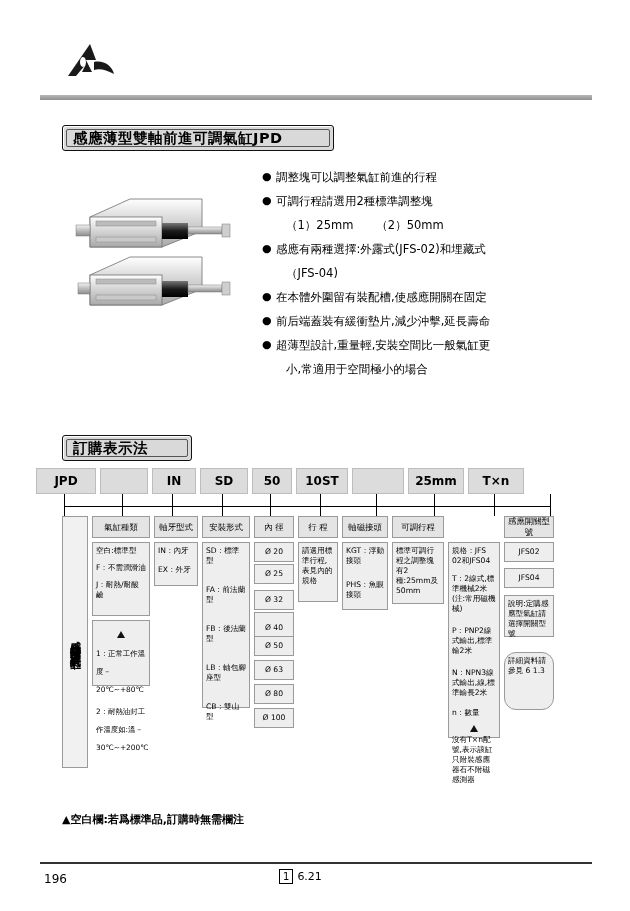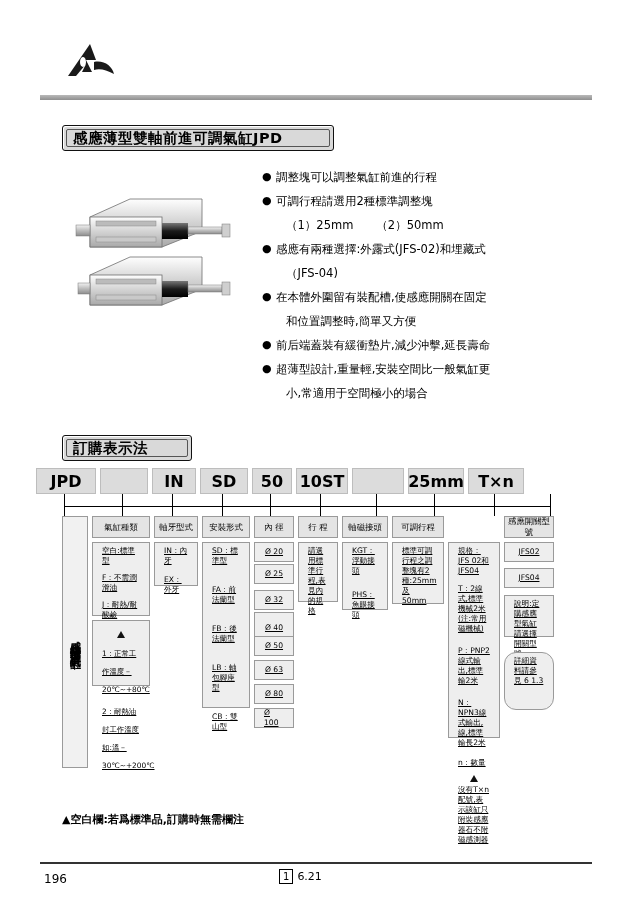--- a/index.html
+++ b/index.html
@@ -60,40 +60,39 @@
   .bullets .txt { flex:1 1 auto; }
   .bullets .row.sub .dot { visibility:hidden; }
   .bullets .row.sub .txt { padding-left:10px; }
 
   
   .order-area { position:absolute; left:36px; top:468px; width:558px; height:330px; }
   .code-cell {
     position:absolute; top:0; height:26px;
     background:#dcdcdc; border:1px solid #bdbdbd;
     display:flex; align-items:center; justify-content:center;
-    font-size:16px; font-weight:bold;
+    font-size:12px; font-weight:bold;
   }
   .code-cell.blank { background:#dcdcdc; }
 
   
   .bracket { position:absolute; background:#000; }
 
   
   .lbl-cell {
     position:absolute; background:#e4e4e4; border:1px solid #9a9a9a;
     font-size:8.4px; line-height:11px; text-align:center;
     display:flex; align-items:center; justify-content:center;
     padding:1px;
   }
   
   .box {
     position:absolute; background:#eeeeee; border:1px solid #9a9a9a;
     font-size:7.6px; line-height:10px;
-    padding:3px 9px;
-    text-decoration:underline;
+    padding:3px 3px;
   }
   .vtext {
     position:absolute; background:#f1f1f1; border:1px solid #9a9a9a;
     font-size:11px; line-height:15px; text-align:center;
     writing-mode:vertical-rl;
     display:flex; align-items:center; justify-content:center;
     letter-spacing:2px; font-weight:bold;
   }
   .warn { font-size:7.4px; line-height:18px; }
   .tri {
@@ -198,24 +197,20 @@
       <span class="dot">●</span>
       <span class="txt">感應有兩種選擇:外露式(JFS-02)和埋藏式</span>
     </div>
     <div class="row sub">
       <span class="dot">●</span>
       <span class="txt">（JFS-04)</span>
     </div>
     <div class="row">
       <span class="dot">●</span>
       <span class="txt">在本體外圍留有裝配槽,使感應開關在固定</span>
-    </div>
-    <div class="row sub">
-      <span class="dot">●</span>
-      <span class="txt">和位置調整時,簡單又方便</span>
     </div>
     <div class="row">
       <span class="dot">●</span>
       <span class="txt">前后端蓋裝有緩衝墊片,減少沖擊,延長壽命</span>
     </div>
     <div class="row">
       <span class="dot">●</span>
       <span class="txt">超薄型設計,重量輕,安裝空間比一般氣缸更</span>
     </div>
     <div class="row sub">

